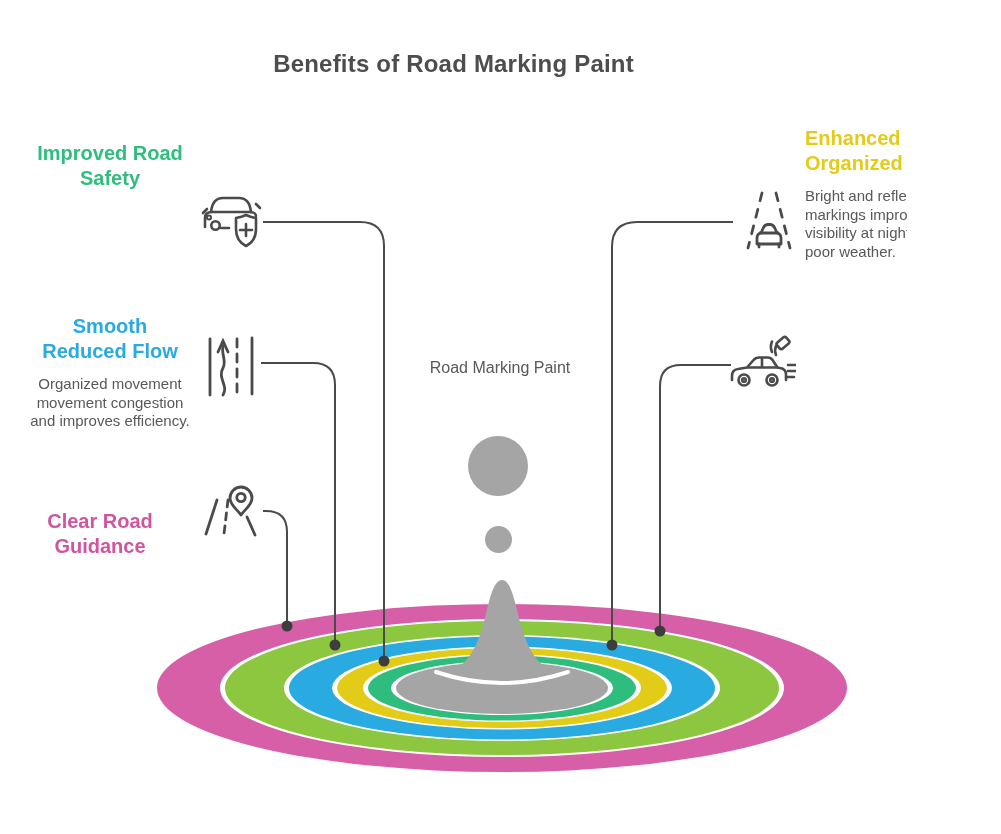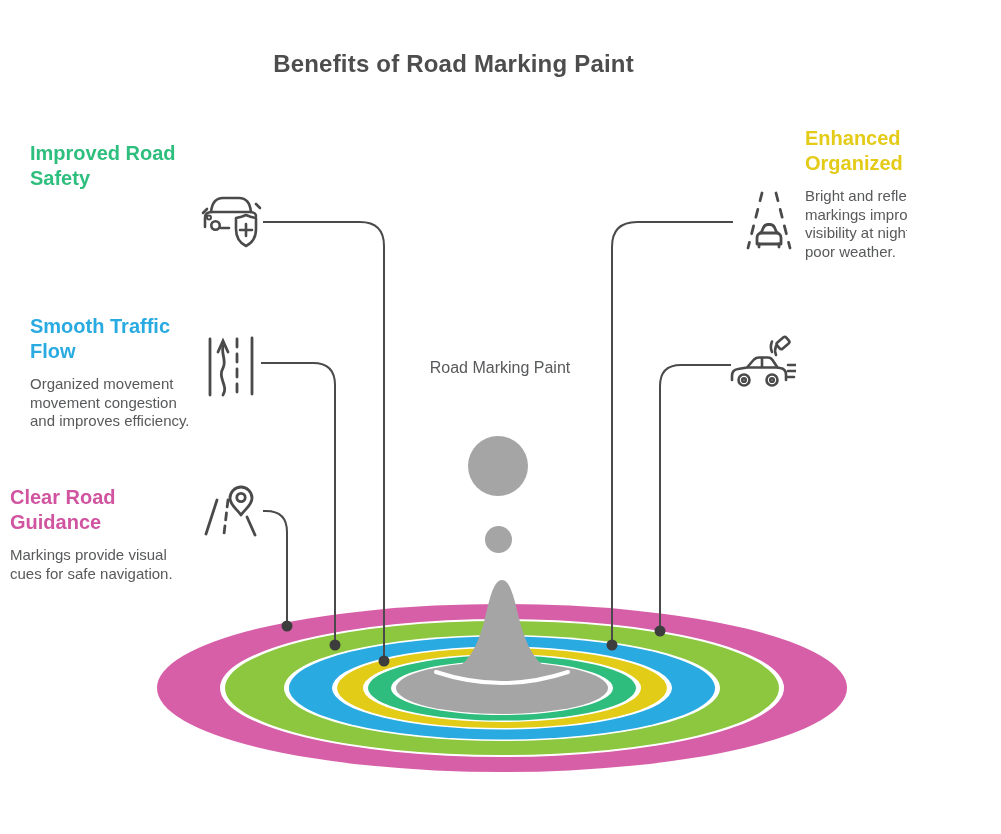--- a/index.html
+++ b/index.html
@@ -27,26 +27,26 @@
     font-size: 20px;
     font-weight: bold;
     line-height: 25px;
   }
   .benefit .body {
     margin-top: 11px;
     font-size: 15px;
     line-height: 18.5px;
     color: #58595b;
   }
-  .align-right { text-align: left; }
+  .align-right { text-align: center; }
   .align-left { text-align: left; }
 
   .item0 { left: 30px;  top: 141px; width: 160px; }
   .item1 { left: 30px;  top: 314px; width: 160px; }
-  .item2 { left: 10px;  top: 485px; width: 180px; }
+  .item2 { left: 10px;  top: 509px; width: 180px; }
   .item3 { left: 805px; top: 126px; width: 166px; }
   .item4 { left: 805px; top: 341px; width: 178px; }
 
   .icon { position: absolute; }
   .icon svg { display: block; }
   .icon0 { left: 200px; top: 190px; }
   .icon1 { left: 206px; top: 334px; }
   .icon2 { left: 202px; top: 484px; }
   .icon3 { left: 740px; top: 188px; }
   .icon4 { left: 728px; top: 332px; }
@@ -75,27 +75,26 @@
 
 <div class="canvas">
 
   <div class="page-title">Benefits of Road Marking Paint</div>
 
   <div class="benefit item0 align-right">
     <div class="heading" style="color: rgb(46, 190, 126);">Improved Road Safety</div>
   </div>
 
   <div class="benefit item1 align-right">
-    <div class="heading" style="color: rgb(41, 171, 226);">Smooth Traffic Flow</div>
+    <div class="heading" style="color: rgb(41, 171, 226);">Smooth Reduced Flow</div>
     <div class="body">Organized movement movement congestion and improves efficiency.</div>
   </div>
 
   <div class="benefit item2 align-right">
     <div class="heading" style="color: rgb(208, 84, 159);">Clear Road Guidance</div>
-    <div class="body">Markings provide visual cues for safe navigation.</div>
   </div>
 
   <div class="benefit item3 align-left">
     <div class="heading" style="color: rgb(227, 203, 24);">Enhanced Organized</div>
     <div class="body">Bright and reflective markings improve visibility at night and in poor weather.</div>
   </div>
 
 
   <div class="icon icon0">
     <svg width="64" height="60" viewBox="0 0 64 60" fill="none" stroke="#4a4a4a" stroke-width="2.6" stroke-linecap="round" stroke-linejoin="round">

